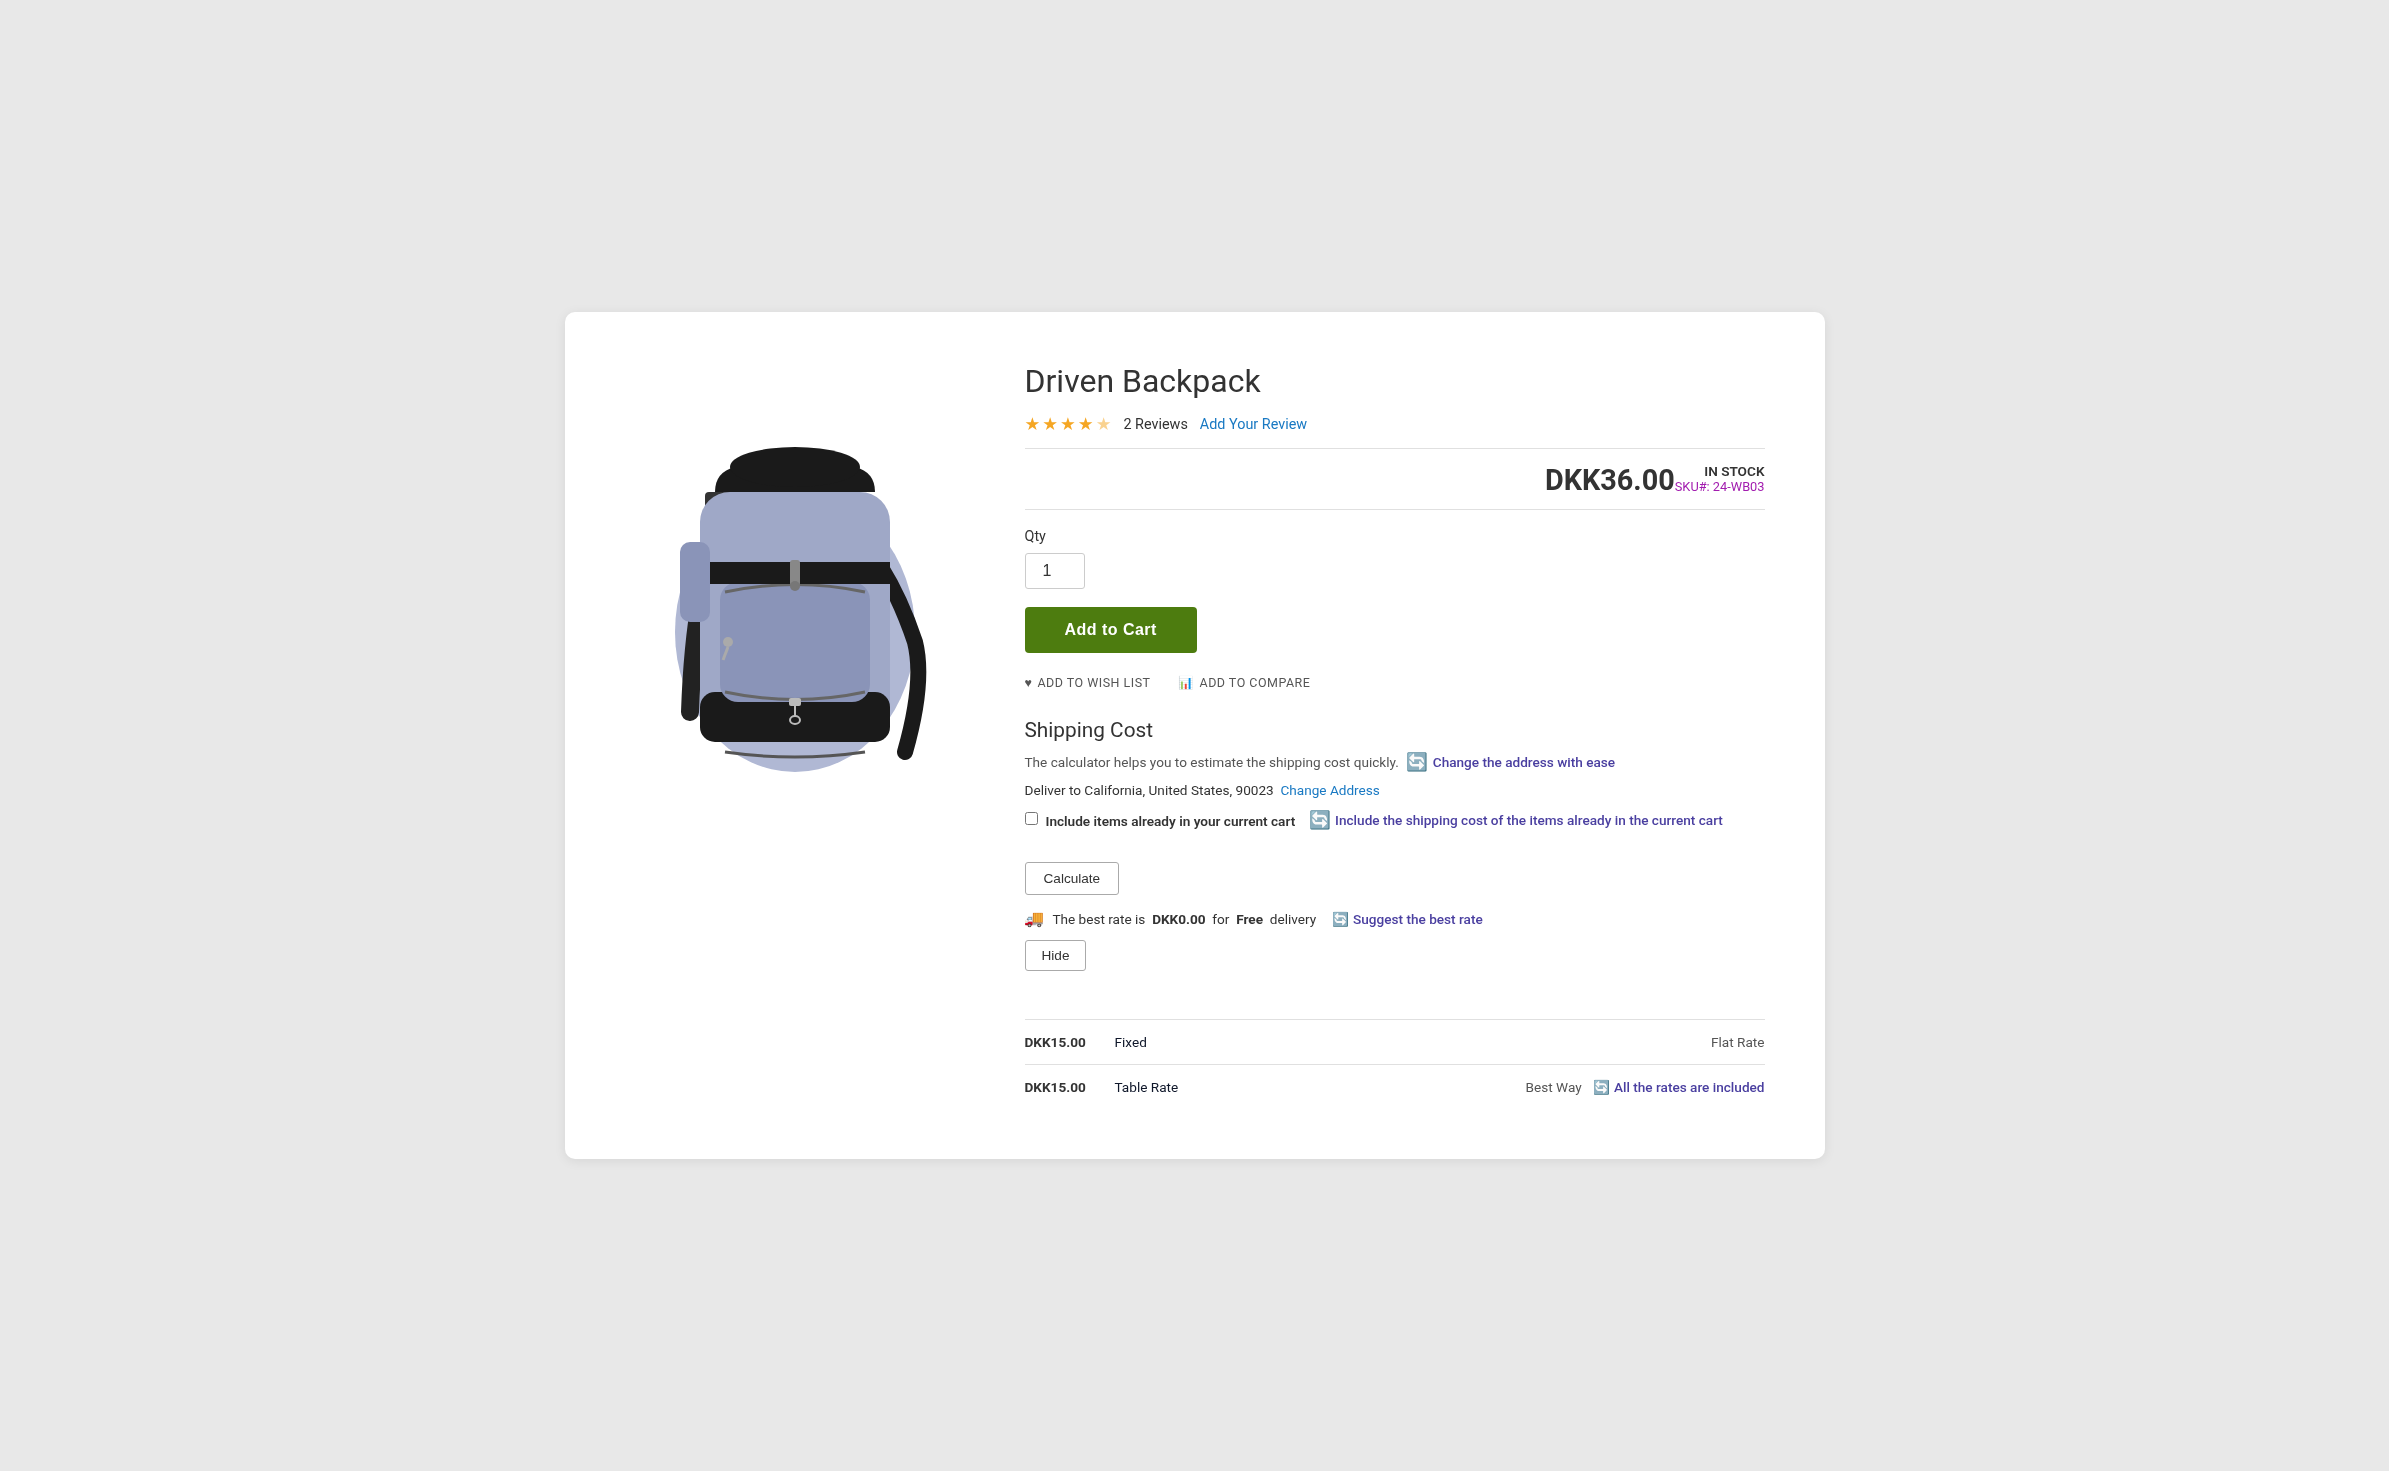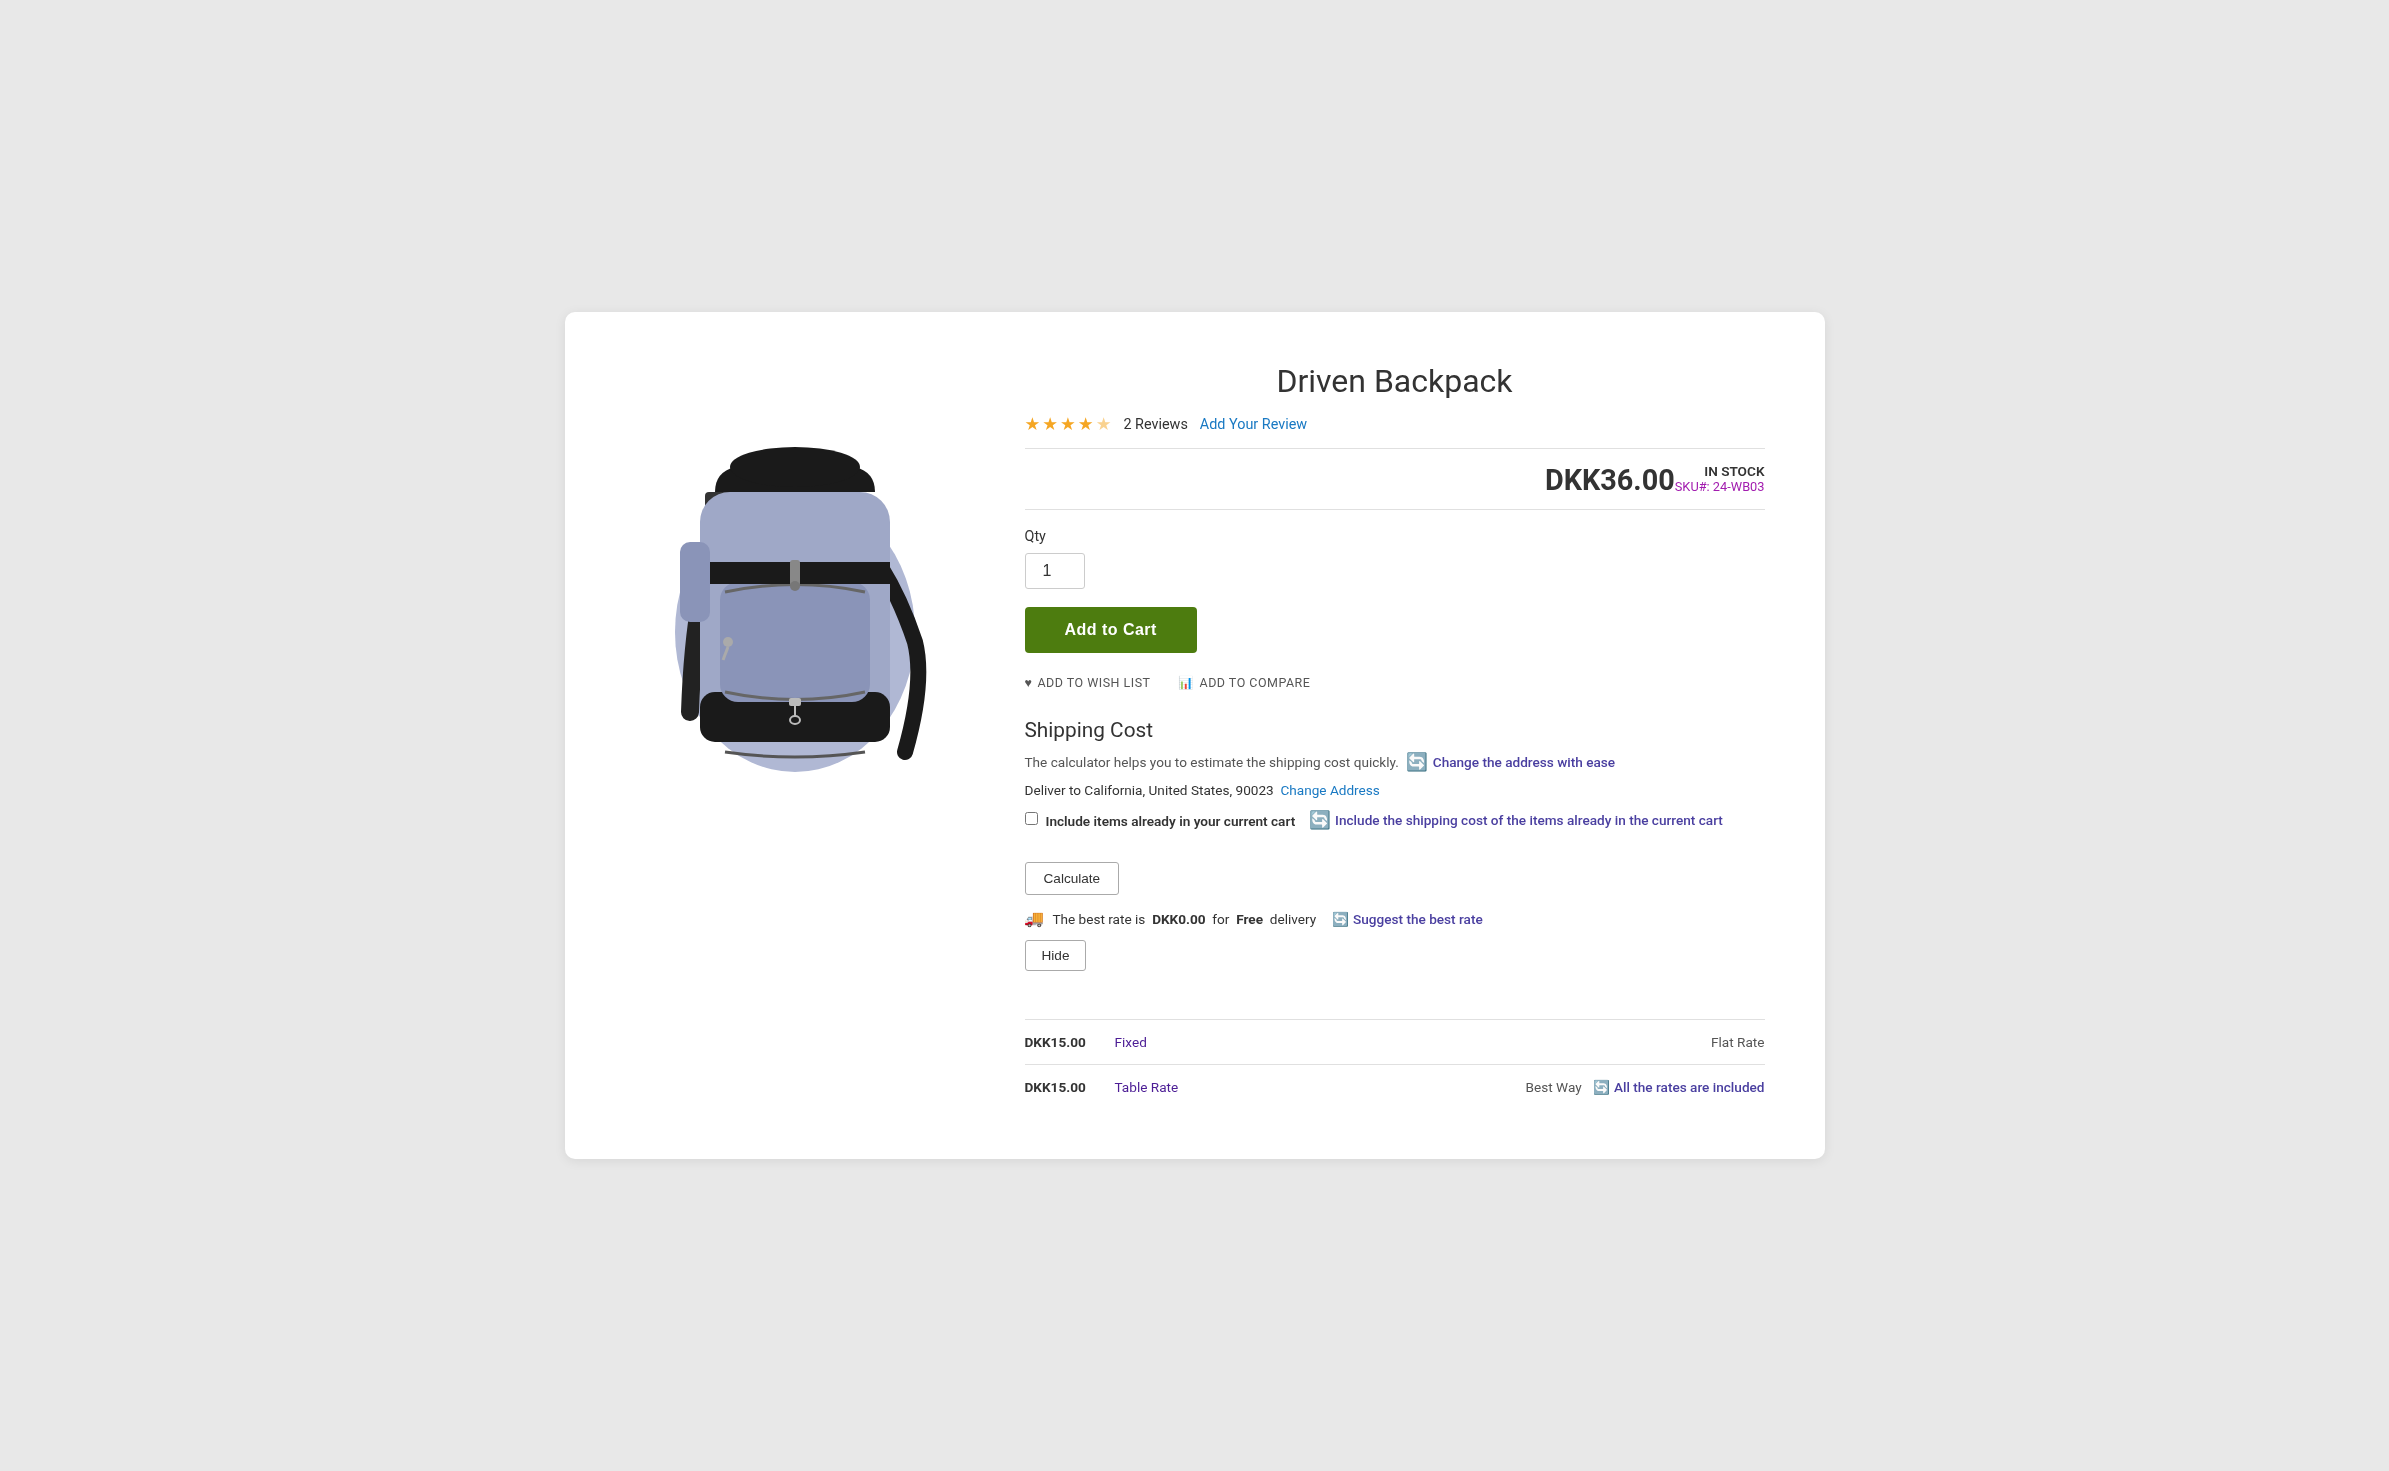--- a/index.html
+++ b/index.html
@@ -38,21 +38,20 @@
     
     .product-details-col {
       flex: 1;
       min-width: 0;
     }
     .product-title {
       font-size: 2rem;
       font-weight: 400;
       color: #333;
       margin-bottom: 14px;
-      text-align: center;
     }
     .rating-row {
       display: flex;
       align-items: center;
       gap: 12px;
       margin-bottom: 14px;
     }
     .stars {
       display: flex;
       gap: 2px;
@@ -237,21 +236,21 @@
       margin-top: 30px;
     }
     .rates-table tr {
       border-top: 1px solid #e0e0e0;
     }
     .rates-table td {
       padding: 14px 0;
       vertical-align: middle;
     }
     .rates-table td:first-child { font-weight: 700; color: #333; width: 90px; }
-    .rates-table td:nth-child(2) { color: #4c1d95; }
+    .rates-table td:nth-child(2) { color: #0f172a; }
     .rates-table td:last-child { color: #555; text-align: right; }
     .inline-callout {
       display: inline-flex;
       align-items: center;
       gap: 4px;
       color: #4a3fa0;
       font-weight: 500;
       font-size: 0.85rem;
       margin-left: 8px;
     }

